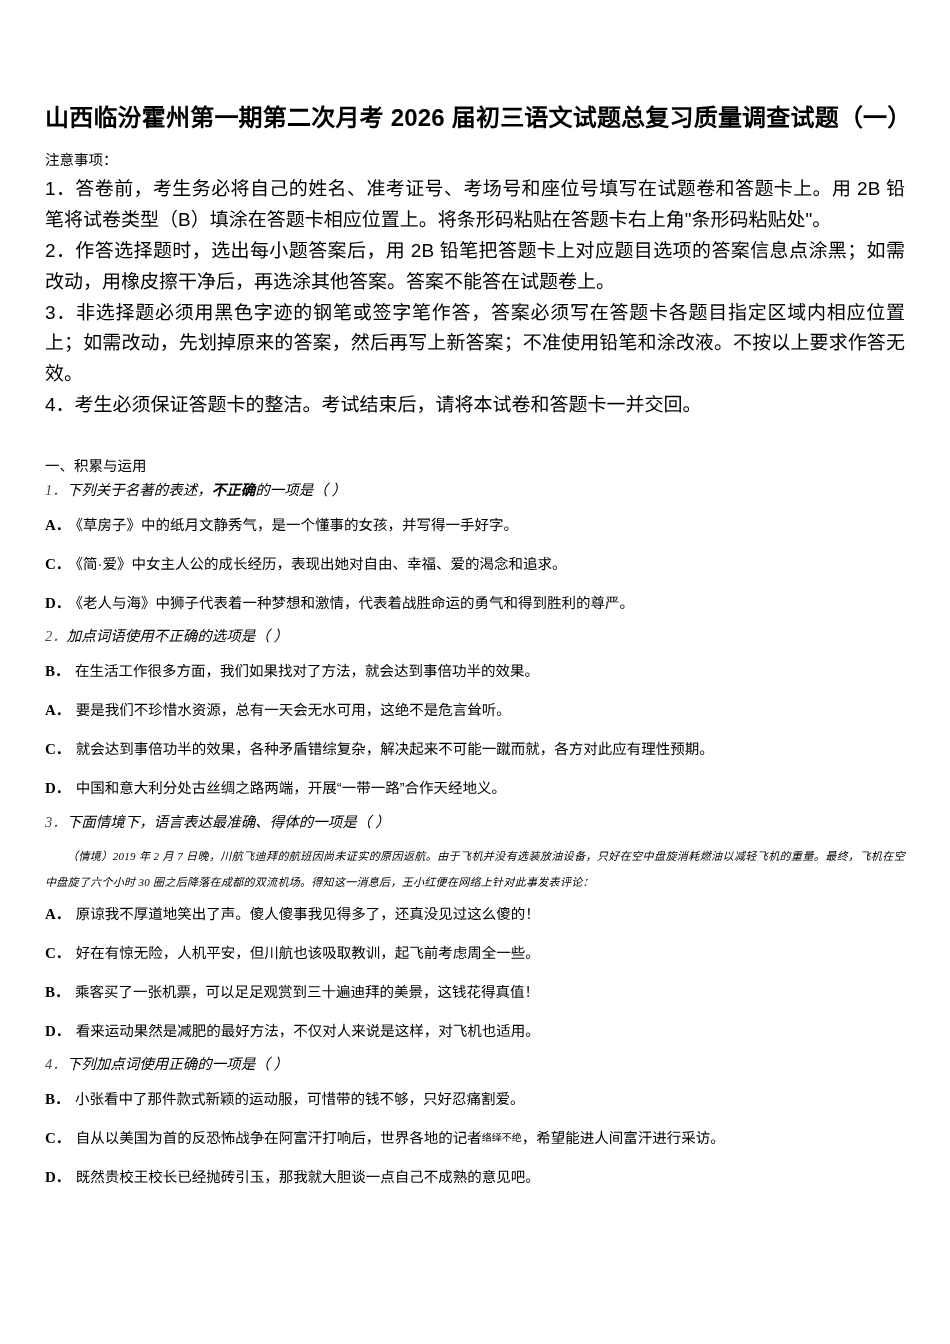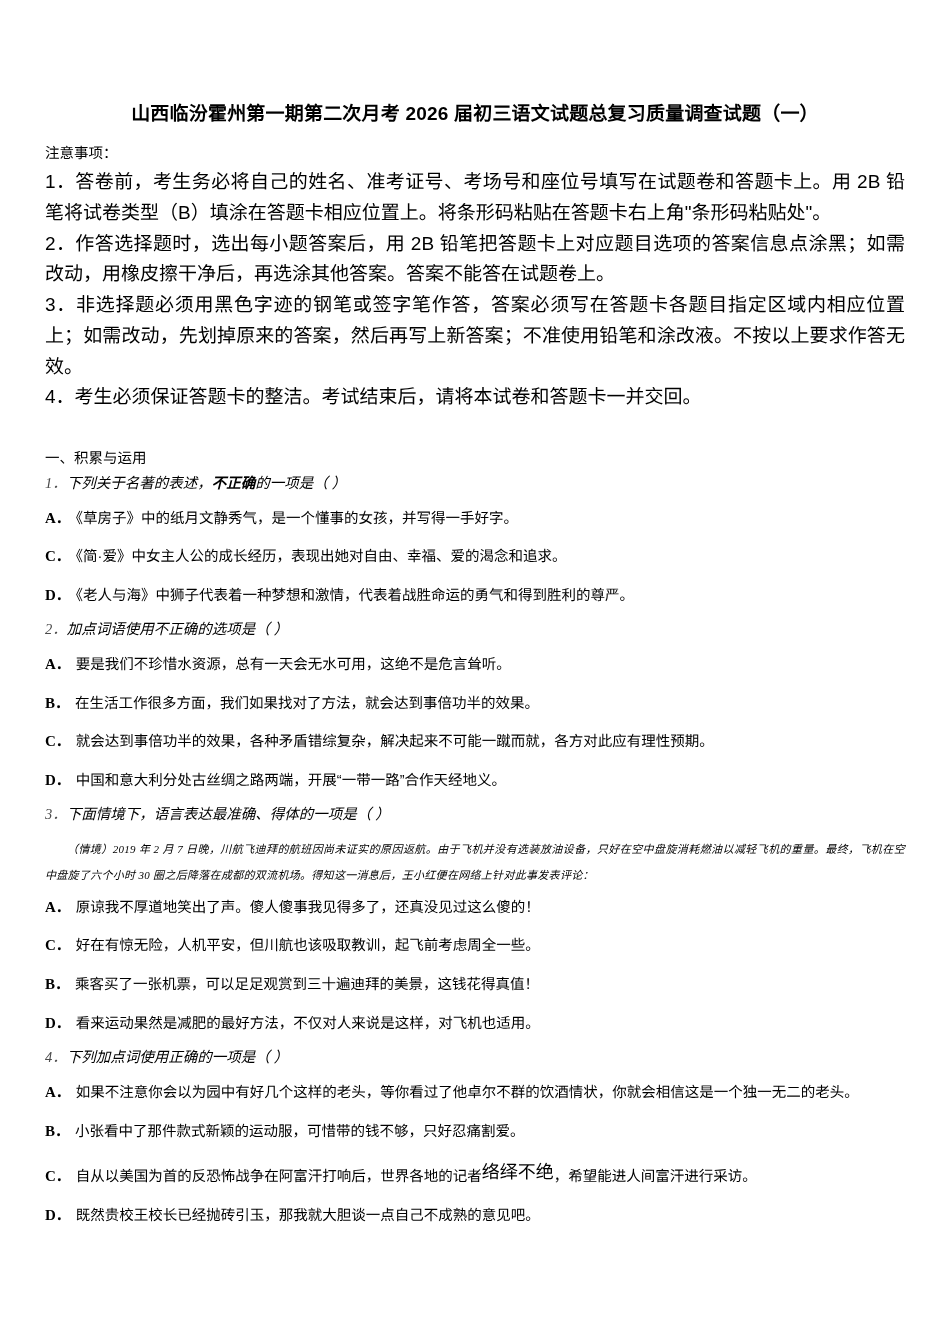--- a/index.html
+++ b/index.html
@@ -22,21 +22,21 @@
     min-height: 1344px;
     box-sizing: border-box;
     padding: 100px 45px 20px 45px;
     background: #ffffff;
   }
 
   
   .doc-title {
     font-family: "Liberation Sans", "DejaVu Sans", sans-serif;
     font-weight: 700;
-    font-size: 19px;
+    font-size: 24px;
     line-height: 1.5;
     text-align: center;
     letter-spacing: 0.2px;
     margin: 0 0 14px 0;
     white-space: nowrap;
   }
 
   
   .notice-heading {
     font-family: Liberation Mono, monospace;
@@ -94,21 +94,21 @@
     font-family: "Liberation Serif", "DejaVu Serif", serif;
     font-weight: 700;
     font-size: 15px;
     margin-right: 5px;
   }
   .opt:last-child { margin-bottom: 0; }
 
   
   .raised {
     display: inline-block;
-    font-size: 18px;
+    font-size: 10px;
     vertical-align: 2.5px;
     font-family: Liberation Serif, serif;
   }
 
   
   .scenario {
     font-family: "Liberation Serif", "DejaVu Serif", serif;
     font-style: italic;
     font-size: 11px;
     line-height: 2.35;
@@ -148,22 +148,22 @@
       <p class="opt"><span class="opt-letter">C．</span><span>《简·爱》中女主人公的成长经历，表现出她对自由、幸福、爱的渴念和追求。</span></p>
       <p class="opt"><span class="opt-letter">D．</span><span>《老人与海》中狮子代表着一种梦想和激情，代表着战胜命运的勇气和得到胜利的尊严。</span></p>
     </div>
 
     <div class="gap-md"></div>
 
     <div class="question">
       <p class="q-stem">
         <span class="q-num">2．</span><span>加点词语使用不正确的选项是（         ）</span>
       </p>
+      <p class="opt"><span class="opt-letter">B．</span><span>在生活工作很多方面，我们如果找对了方法，就会达到事倍功半的效果。</span></p>
       <p class="opt"><span class="opt-letter">A．</span><span>要是我们不珍惜水资源，总有一天会无水可用，这绝不是危言耸听。</span></p>
-      <p class="opt"><span class="opt-letter">B．</span><span>在生活工作很多方面，我们如果找对了方法，就会达到事倍功半的效果。</span></p>
       <p class="opt"><span class="opt-letter">C．</span><span>就会达到事倍功半的效果，各种矛盾错综复杂，解决起来不可能一蹴而就，各方对此应有理性预期。</span></p>
       <p class="opt"><span class="opt-letter">D．</span><span>中国和意大利分处古丝绸之路两端，开展“一带一路”合作天经地义。</span></p>
     </div>
 
     <div class="gap-md"></div>
 
     <div class="question">
       <p class="q-stem">
         <span class="q-num">3．</span><span>下面情境下，语言表达最准确、得体的一项是（      ）</span>
       </p>
@@ -173,20 +173,19 @@
       <p class="opt"><span class="opt-letter">B．</span><span>乘客买了一张机票，可以足足观赏到三十遍迪拜的美景，这钱花得真值！</span></p>
       <p class="opt"><span class="opt-letter">D．</span><span>看来运动果然是减肥的最好方法，不仅对人来说是这样，对飞机也适用。</span></p>
     </div>
 
     <div class="gap-md"></div>
 
     <div class="question">
       <p class="q-stem">
         <span class="q-num">4．</span><span>下列加点词使用正确的一项是（       ）</span>
       </p>
-      <p class="opt"><span class="opt-letter">A．</span><span>如果不注意你会以为园中有好几个这样的老头，等你看过了他卓尔不群的饮酒情状，你就会相信这是一个独一无二的老头。</span></p>
       <p class="opt"><span class="opt-letter">B．</span><span>小张看中了那件款式新颖的运动服，可惜带的钱不够，只好忍痛割爱。</span></p>
       <p class="opt"><span class="opt-letter">C．</span><span>自从以美国为首的反恐怖战争在阿富汗打响后，世界各地的记者</span><span class="raised">络绎不绝</span><span>，希望能进人间富汗进行采访。</span></p>
       <p class="opt"><span class="opt-letter">D．</span><span>既然贵校王校长已经抛砖引玉，那我就大胆谈一点自己不成熟的意见吧。</span></p>
     </div>
 
   </div>
 </div>
 
 </body></html>

